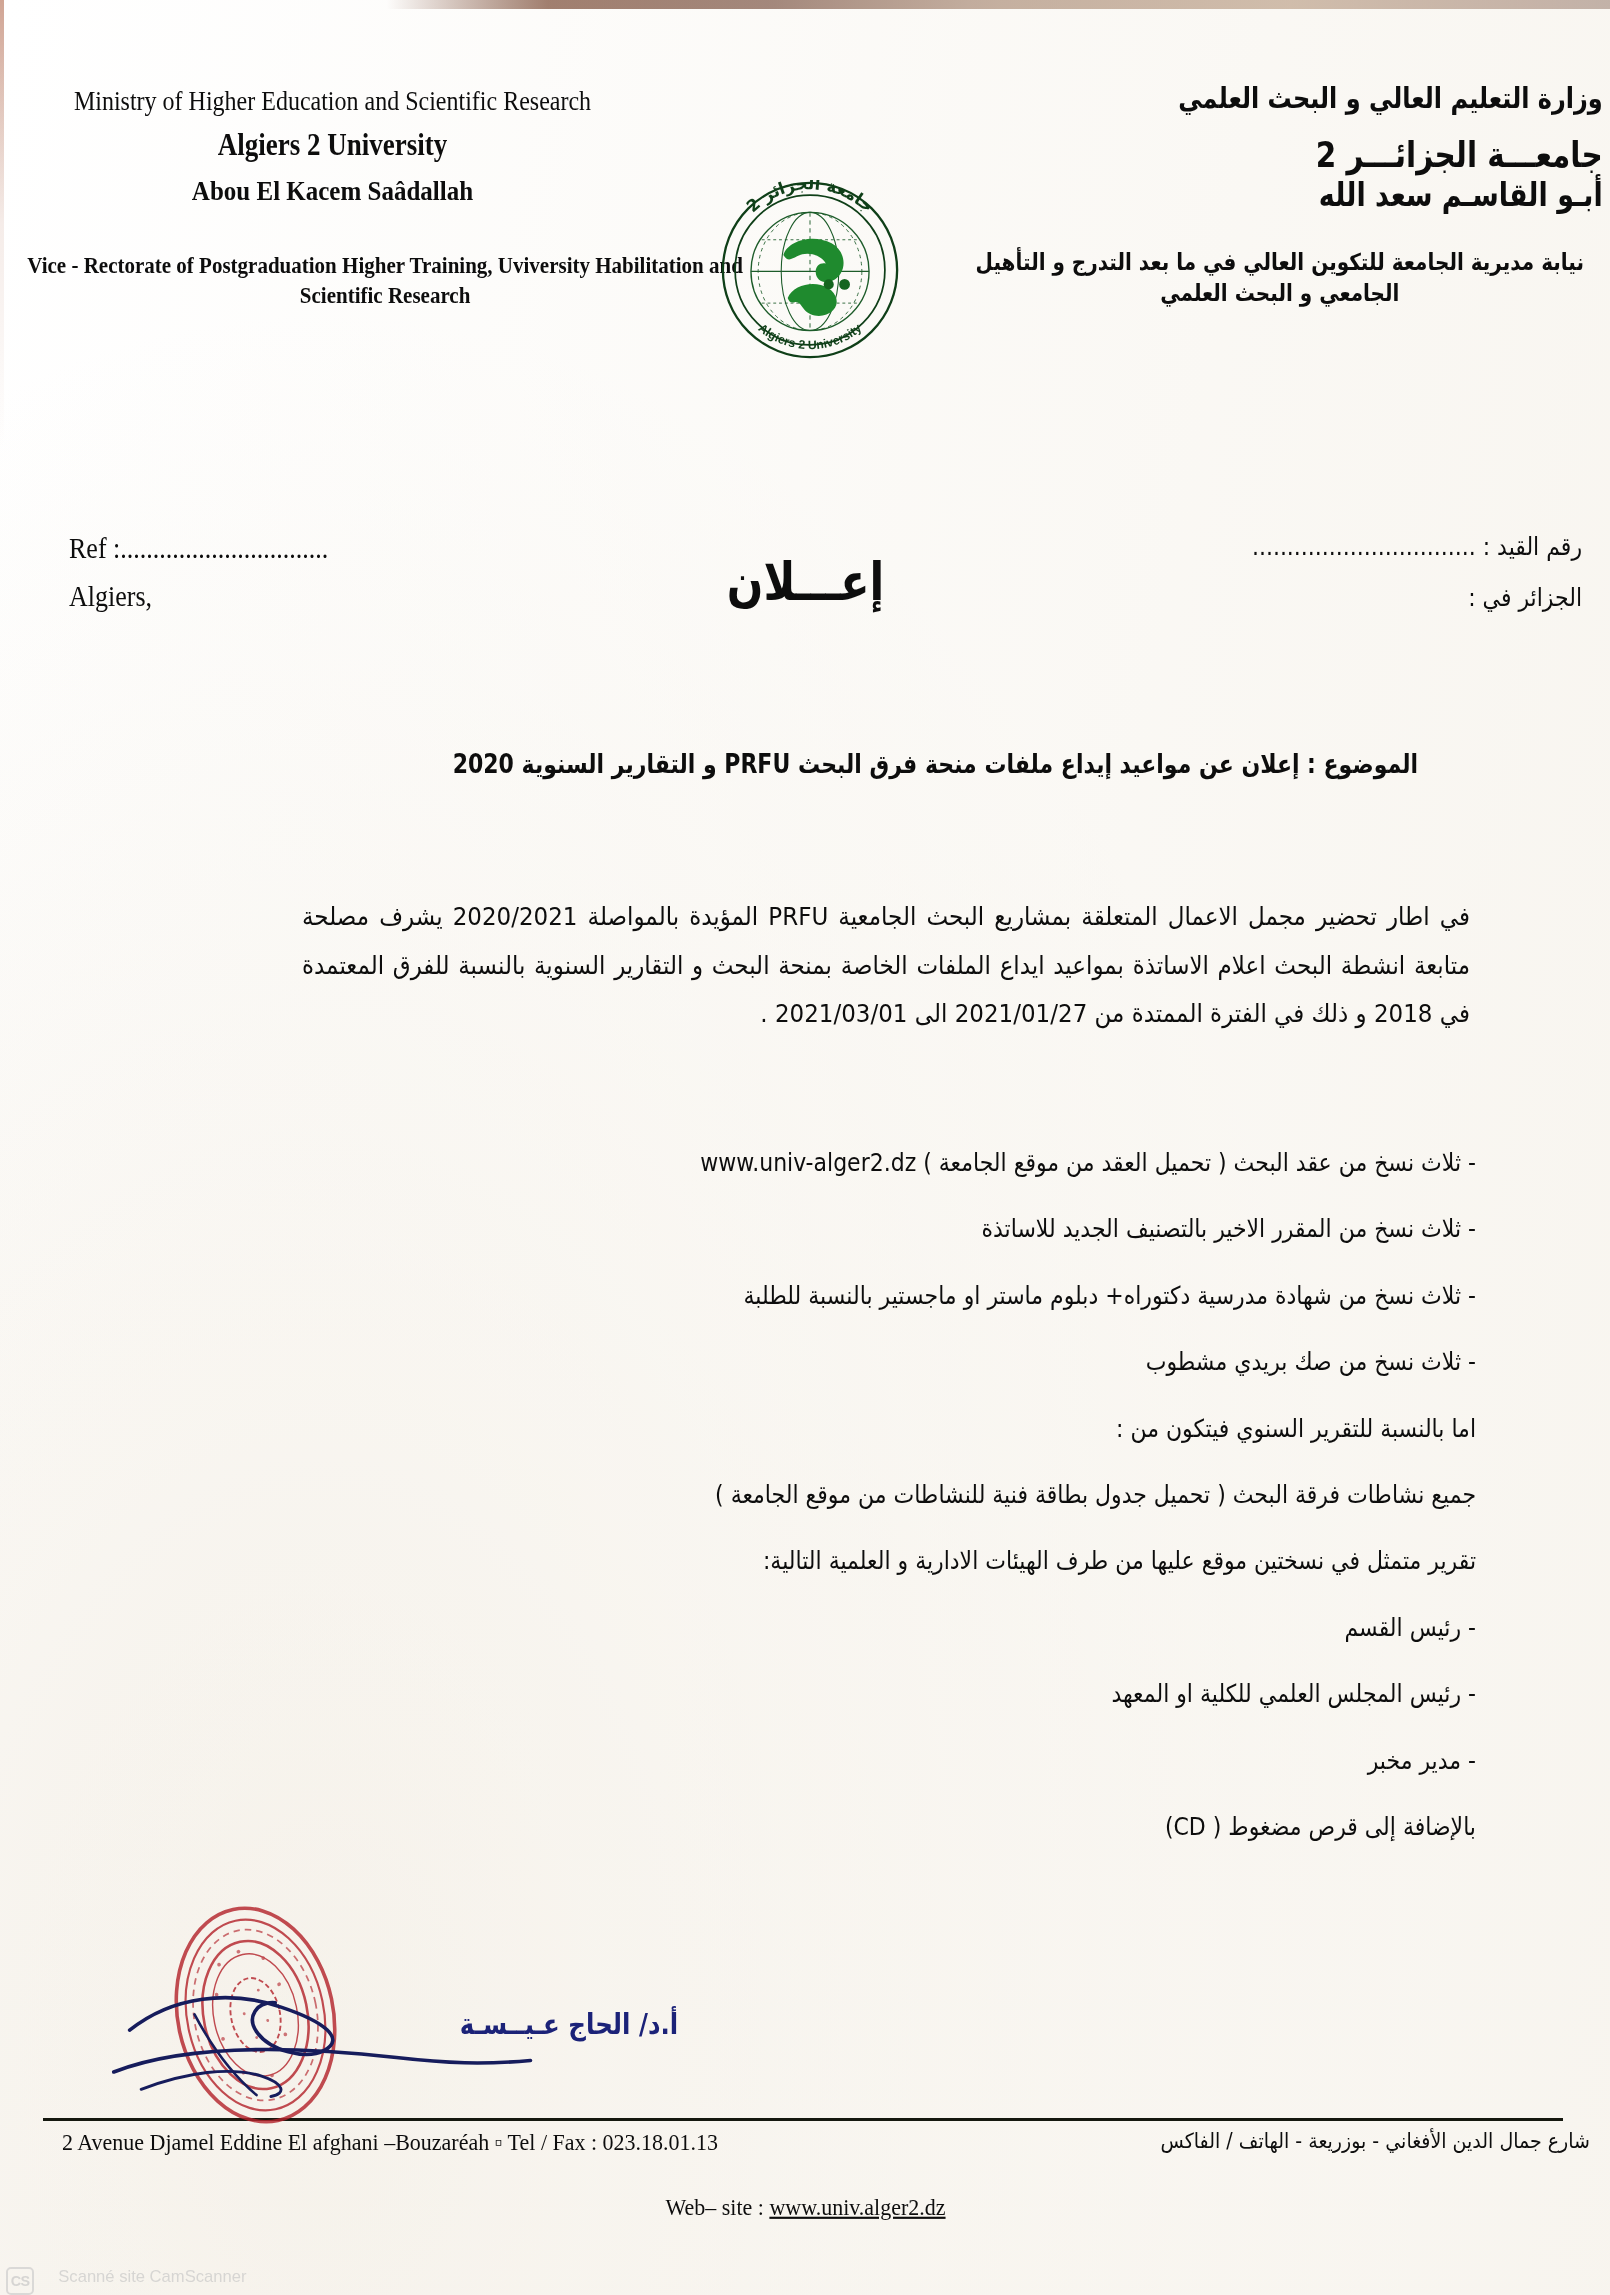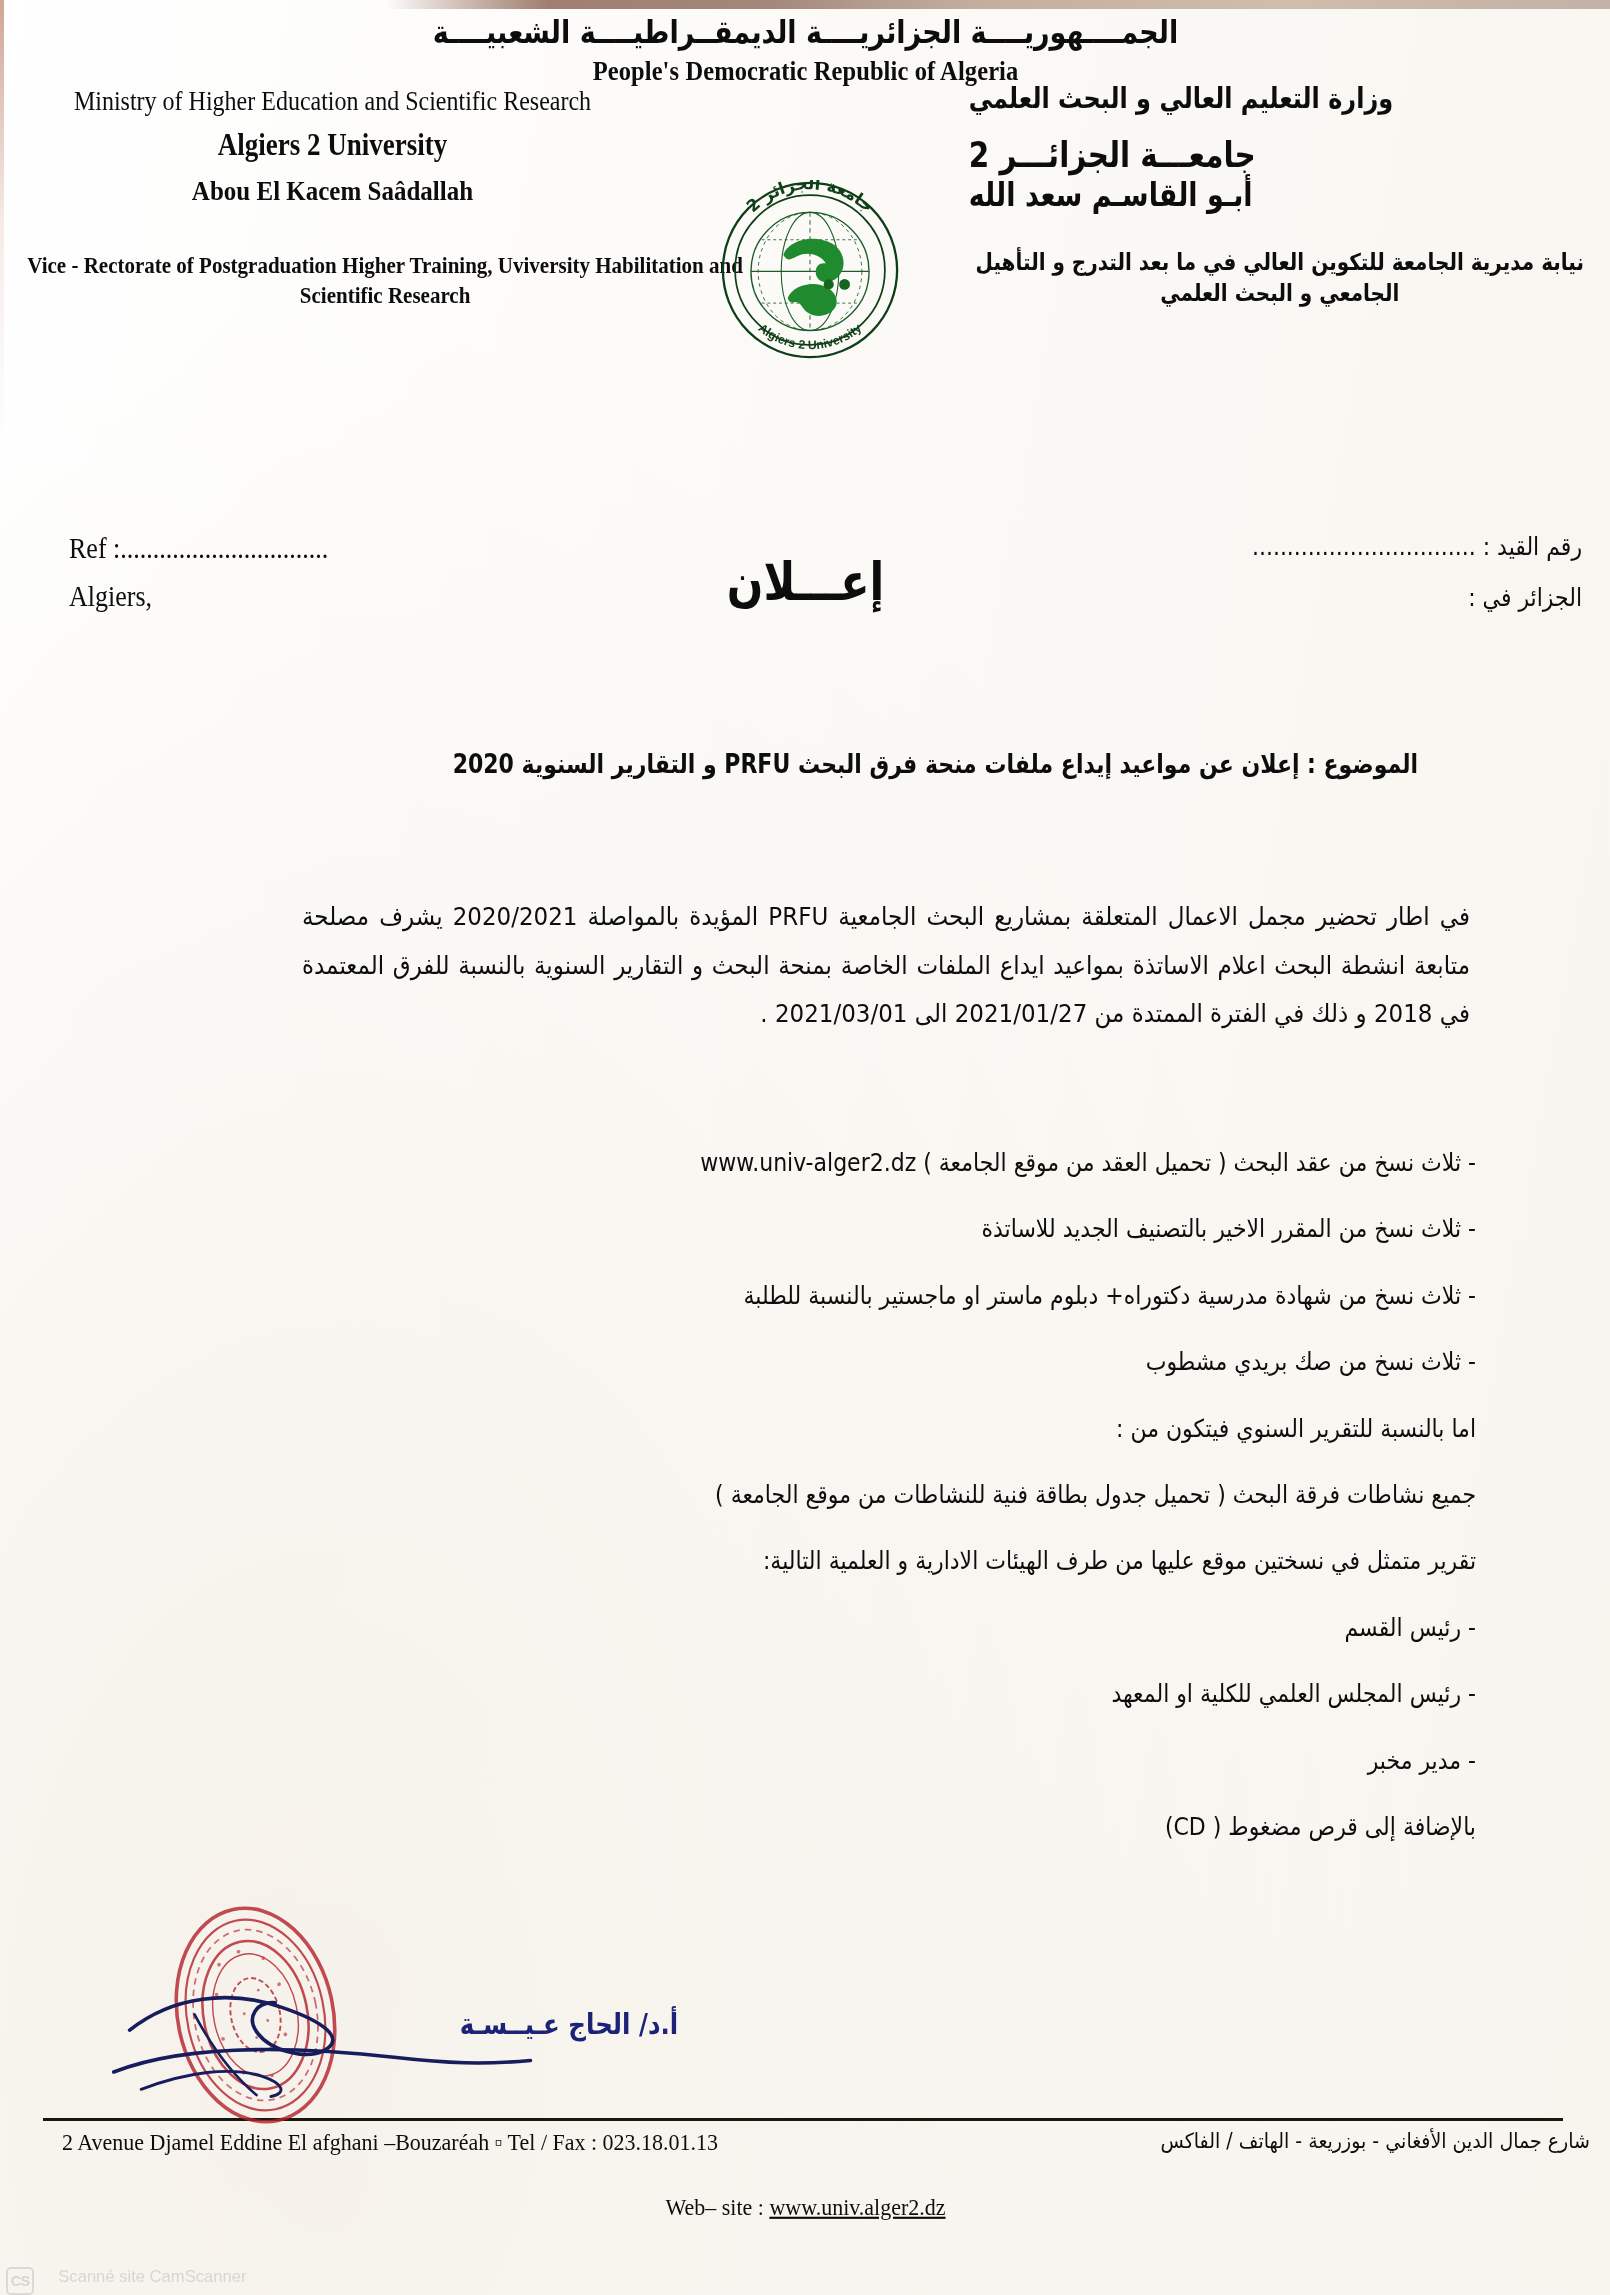--- a/index.html
+++ b/index.html
@@ -109,21 +109,21 @@
     font-size: 25px;
     font-weight: bold;
     margin-top: 16px;
     transform: scaleY(1.13);
   }
   .hdr-right {
     position: absolute;
     right: 17.3px;
     top: 4.3px;
     width: 634px;
-    text-align: left;
+    text-align: right;
     direction: rtl;
     font-family: "DejaVu Sans", sans-serif;
   }
   .hdr-right .r1 {
     font-size: 24px;
     font-weight: bold;
     transform: scaleY(1.18);
   }
   .hdr-right .r2 {
     font-size: 29.5px;
@@ -399,24 +399,20 @@
   }
 </style>
 </head>
 <body>
 
 <div class="page">
 
   <div class="scan-edge-top"></div>
   <div class="scan-edge-left"></div>
 
-  <div class="hdr-top">
-    <div class="hdr-ar-country">الجمــــهوريــــة الجزائريــــة الديمقــراطيــــة الشعبيــــة</div>
-    <div class="hdr-en-country">People's Democratic Republic of Algeria</div>
-  </div>
 
   <div class="hdr-cols">
     <div class="hdr-left">
       <div class="l1">Ministry of Higher Education and Scientific Research</div>
       <div class="l2">Algiers 2 University</div>
       <div class="l3">Abou El Kacem Saâdallah</div>
     </div>
     <div class="hdr-right">
       <div class="r1">وزارة التعليم العالي و البحث العلمي</div>
       <div class="r2">جامعـــة الجزائـــر 2</div>

